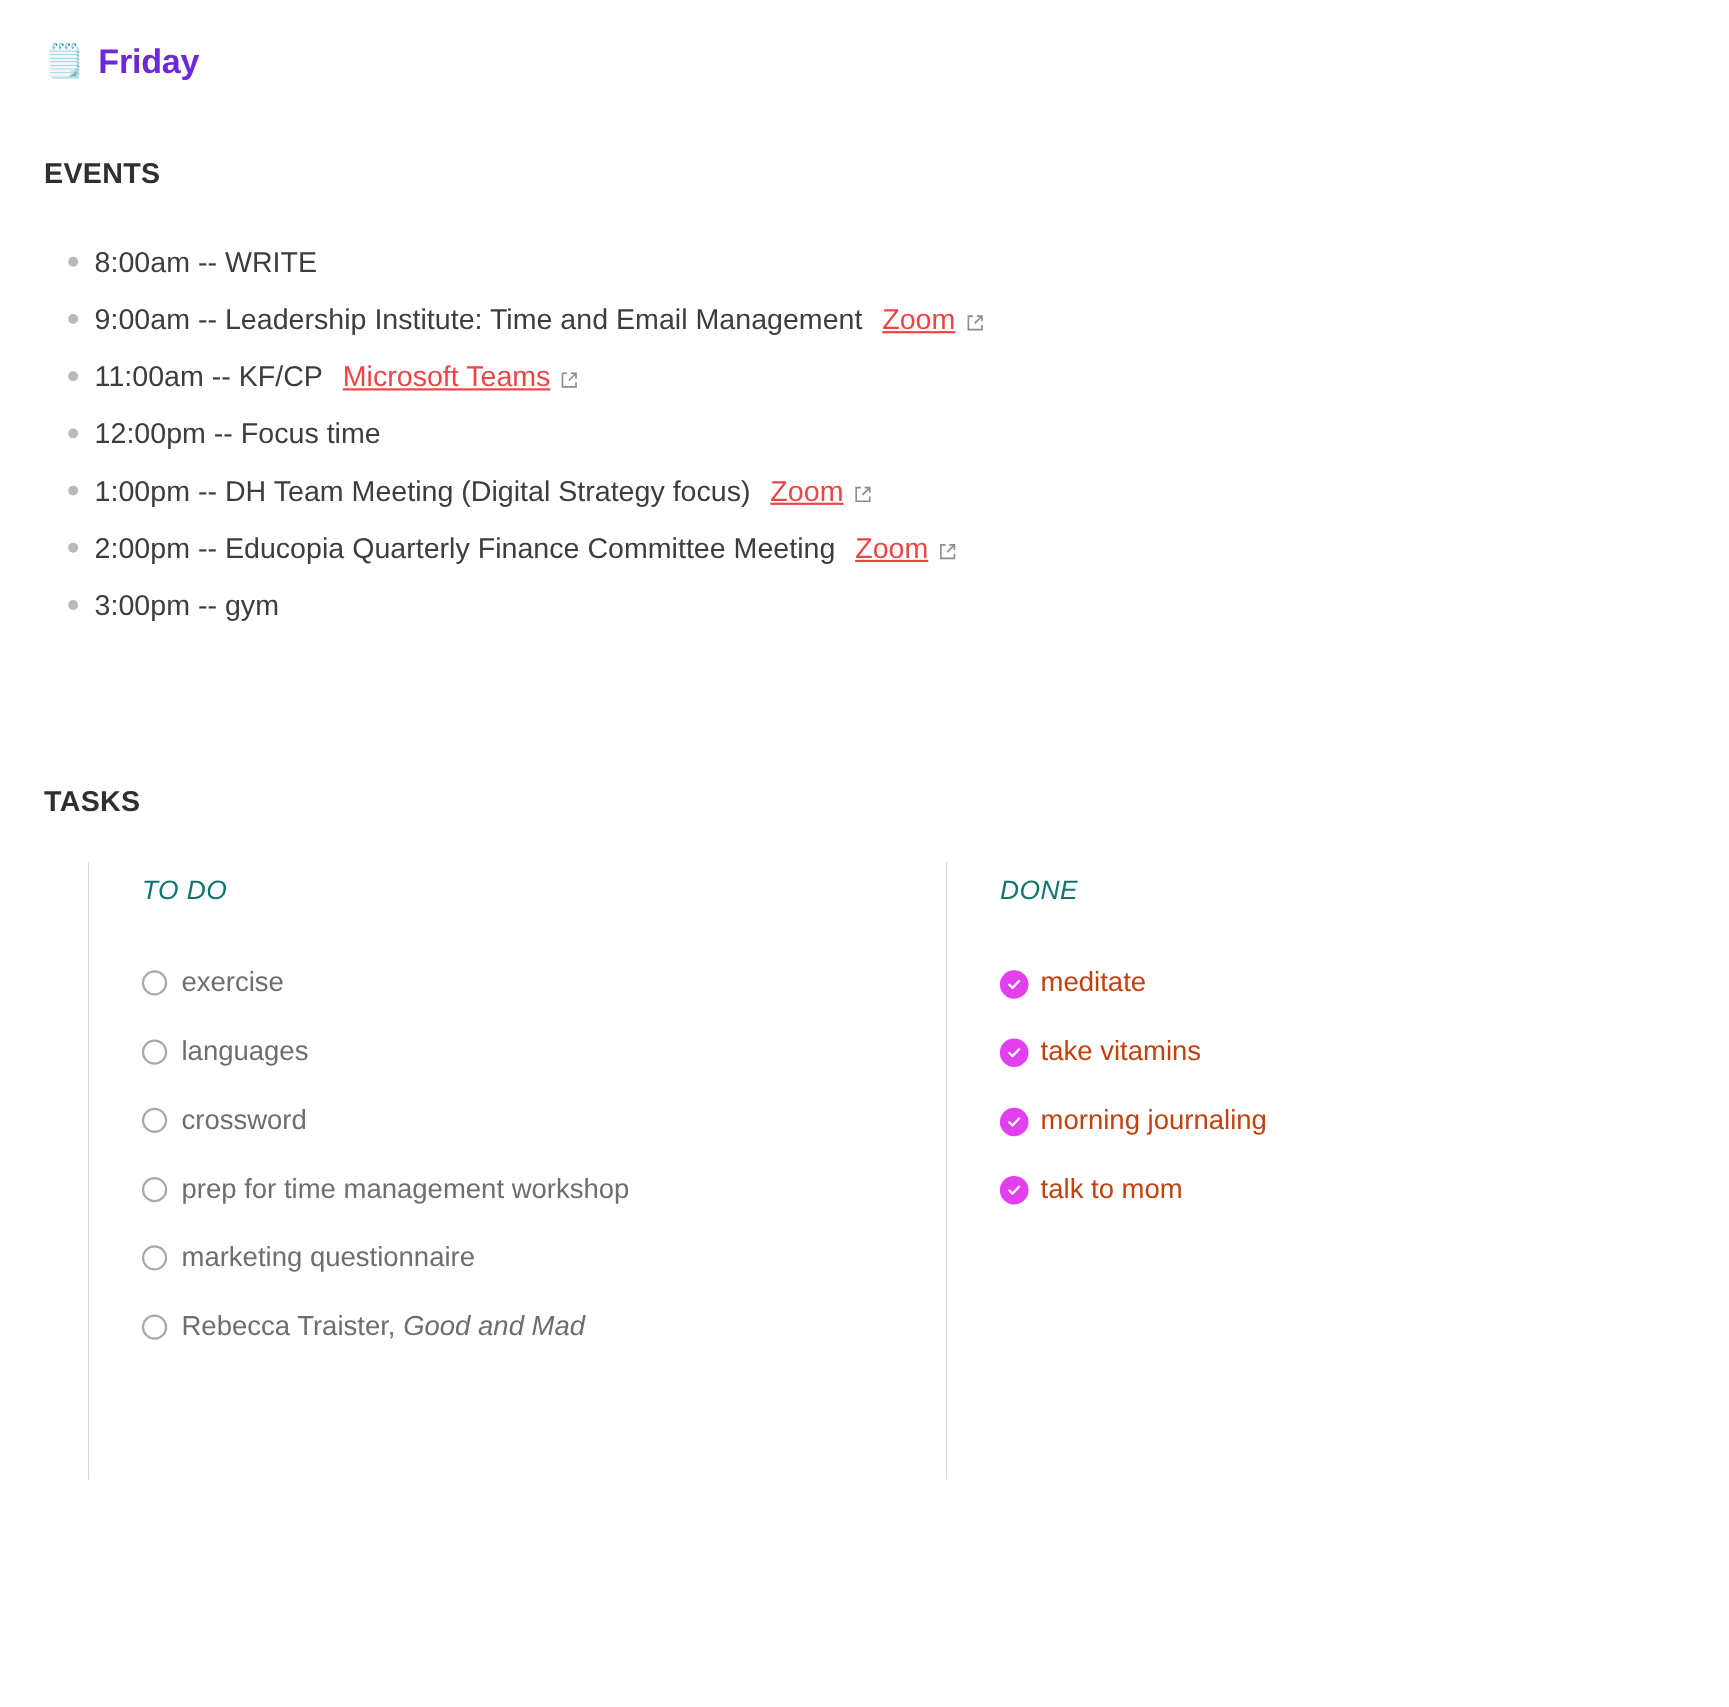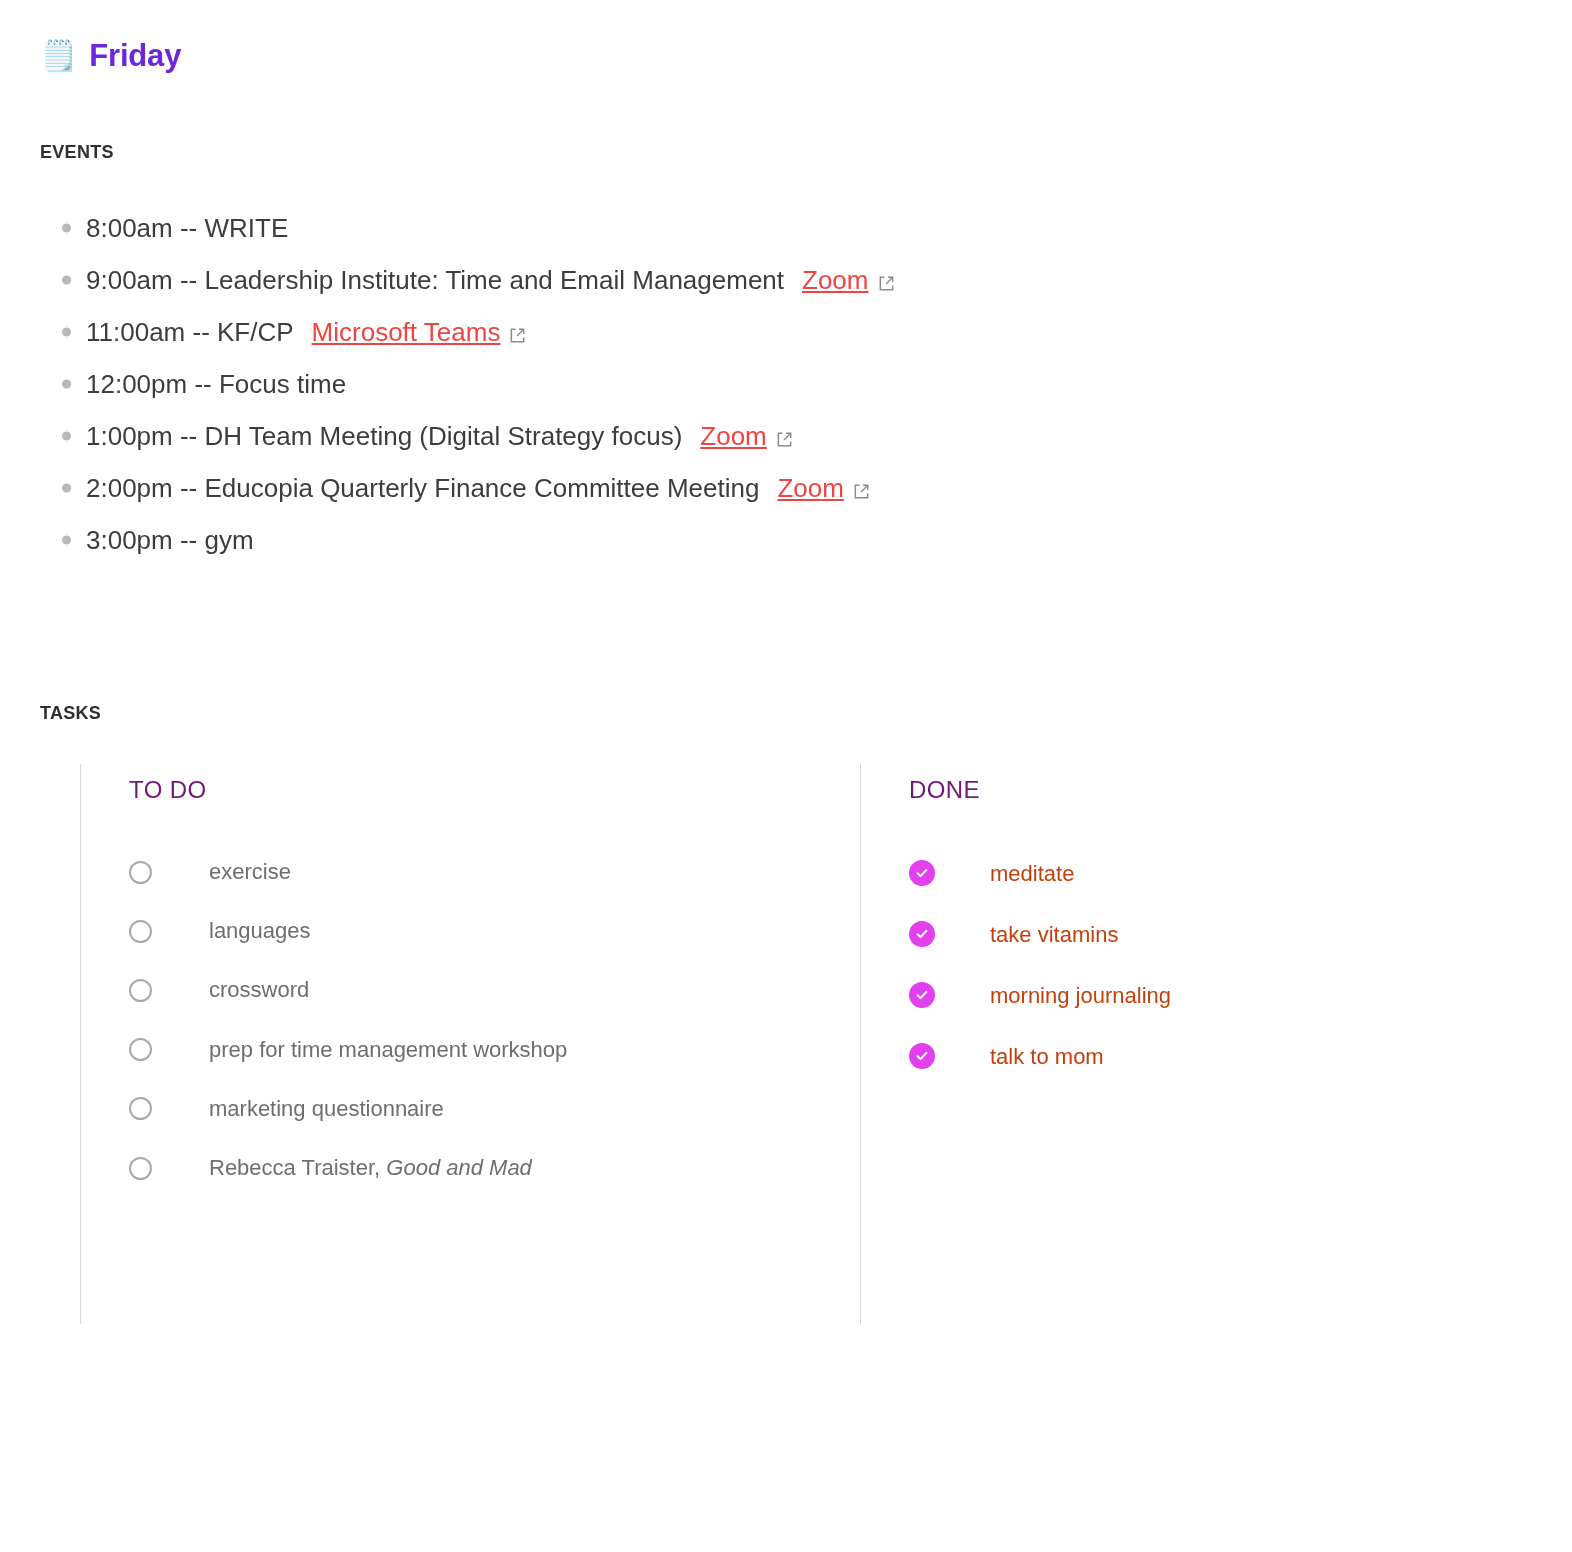--- a/index.html
+++ b/index.html
@@ -32,21 +32,21 @@
   }
   .title-text {
     font-size: 31px;
     font-weight: bold;
     color: #6d28d9;
     letter-spacing: -0.2px;
   }
 
   
   .section-heading {
-    font-size: 18px;
+    font-size: 26px;
     font-weight: bold;
     color: #2f2f2f;
     letter-spacing: 0.3px;
     margin-top: 68px;
   }
   .section-heading.tasks {
     margin-top: 150px;
   }
 
   
@@ -102,33 +102,33 @@
   }
   .task-col {
     border-left: 1px solid #d8d8d8;
     padding: 12px 0 90px 48px;
     min-height: 560px;
   }
   .task-col.todo { width: 780px; }
   .task-col.done { width: 560px; }
   .col-title {
     font-size: 24px;
-    color: #701a75;
+    color: #0f766e;
     letter-spacing: 0.4px;
     margin-bottom: 56px;
+    font-style: italic;
   }
   .task-list { list-style: none; margin: 0; padding: 0; }
   .task-item {
     display: flex;
     align-items: center;
-    font-size: 22px;
+    font-size: 25px;
     color: #6e6e6e;
     margin-bottom: 35px;
     line-height: 1.1;
-    gap: 44px;
   }
   .task-item.done-item { color: #c2410c; align-items: flex-end; }
   .checkbox-open {
     width: 23px;
     height: 23px;
     border: 2px solid #a9a9a9;
     border-radius: 50%;
     margin-right: 13px;
     flex: 0 0 auto;
     background: #fff;

